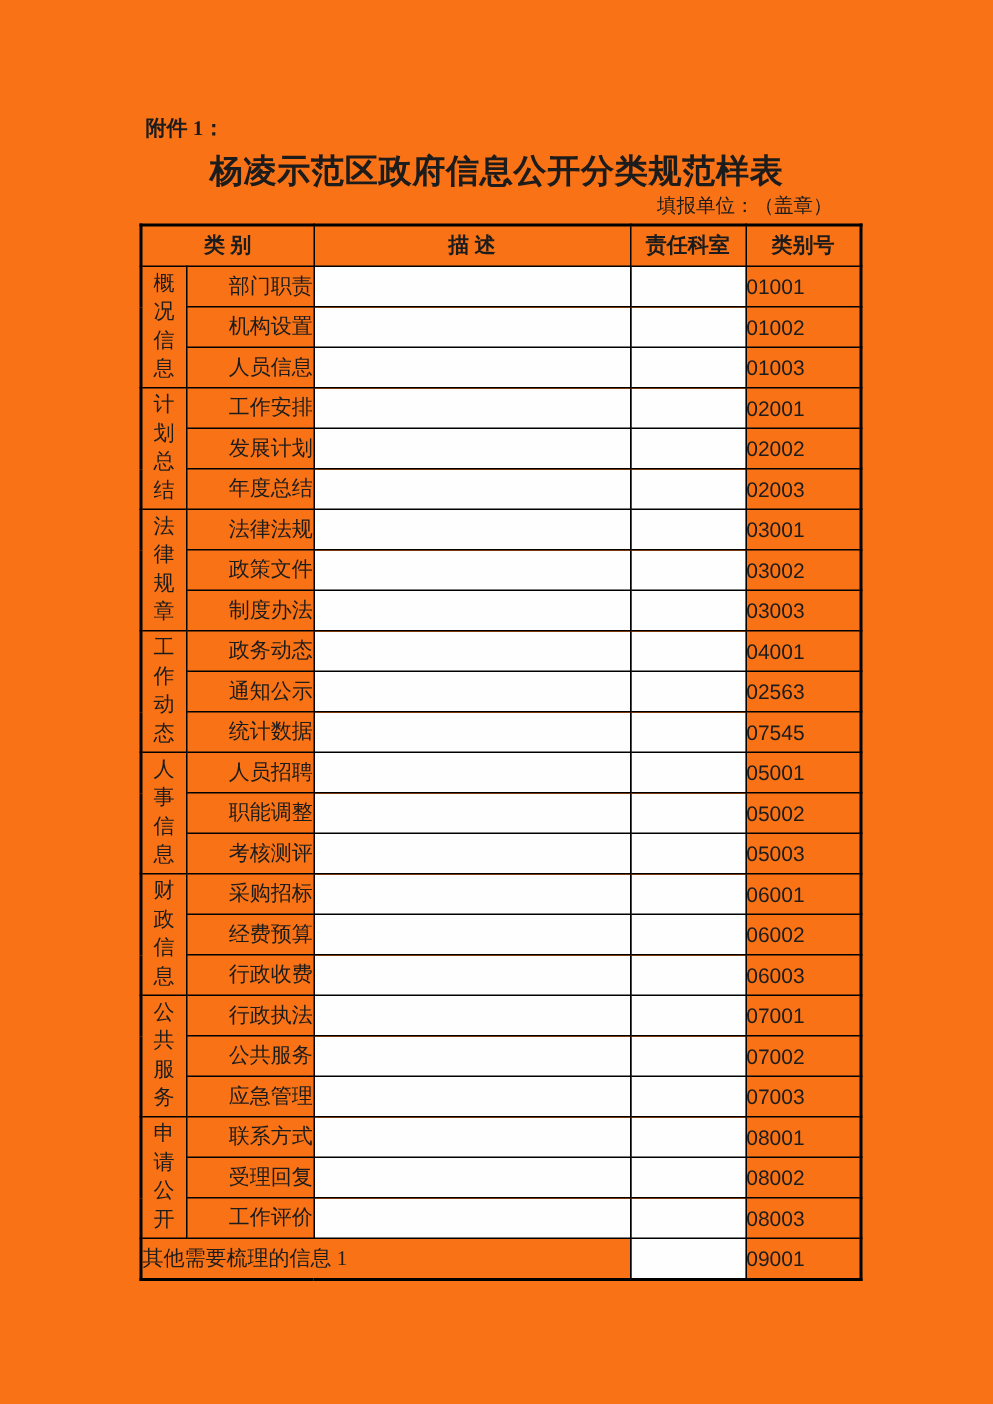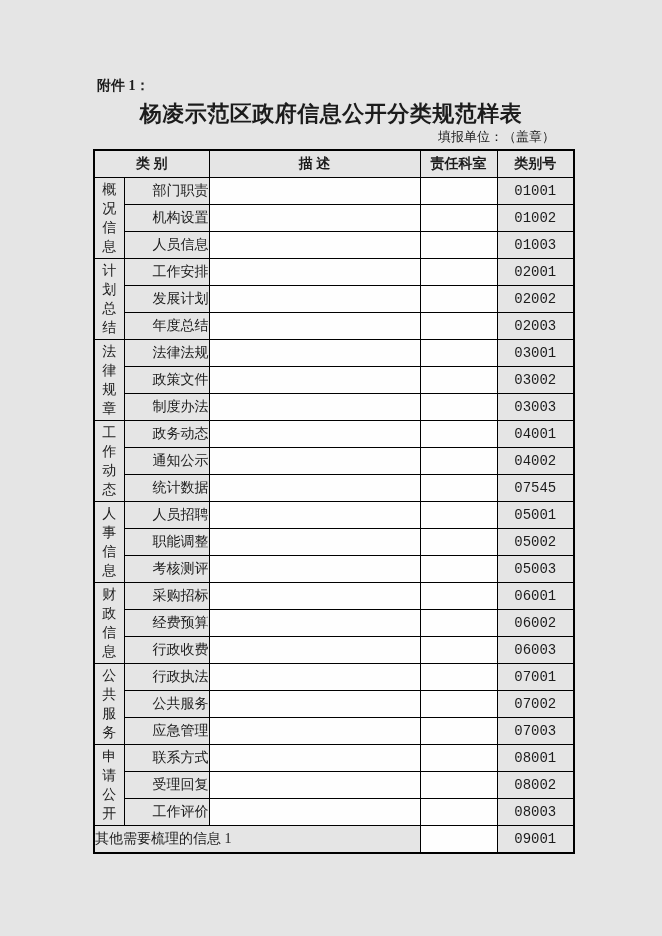--- a/index.html
+++ b/index.html
@@ -4,21 +4,21 @@
 <style>
   html, body {
     margin: 0;
     padding: 0;
     background: #ffffff;
   }
   .page {
     position: relative;
     width: 662px;
     height: 936px;
-    background: #e5e5e5;
+    background: #f97316;
     font-family: "Liberation Serif", "DejaVu Serif", serif;
     color: #1c1c1c;
     overflow: hidden;
   }
   .attachment-label {
     position: absolute;
     left: 97px;
     top: 77px;
     font-size: 14px;
     font-weight: bold;
@@ -73,23 +73,23 @@
   }
   .item-cell {
     text-align: right;
     padding-left: 10px;
     margin-top: 12px;
   }
   .desc-cell, .dept-cell {
     background: #fefefe;
   }
   .code-cell {
-    text-align: center;
+    text-align: left;
     padding-left: 10px;
-    font-family: Liberation Mono, monospace;
+    font-family: Liberation Sans, sans-serif;
   }
   .other-label-cell {
     text-align: left;
     padding-left: 9px;
   }
 </style>
 </head>
 <body>
 
 <div class="page">
@@ -191,21 +191,21 @@
 态</td>
           <td class="item-cell">政务动态</td>
           <td class="desc-cell"></td>
           <td class="dept-cell"></td>
           <td class="code-cell">04001</td>
         </tr>
         <tr>
           <td class="item-cell">通知公示</td>
           <td class="desc-cell"></td>
           <td class="dept-cell"></td>
-          <td class="code-cell">04002</td>
+          <td class="code-cell">02563</td>
         </tr>
         <tr>
           <td class="item-cell">统计数据</td>
           <td class="desc-cell"></td>
           <td class="dept-cell"></td>
           <td class="code-cell">07545</td>
         </tr>
         <tr>
           <td class="cat-cell vertical-text" rowspan="3">人
 事

